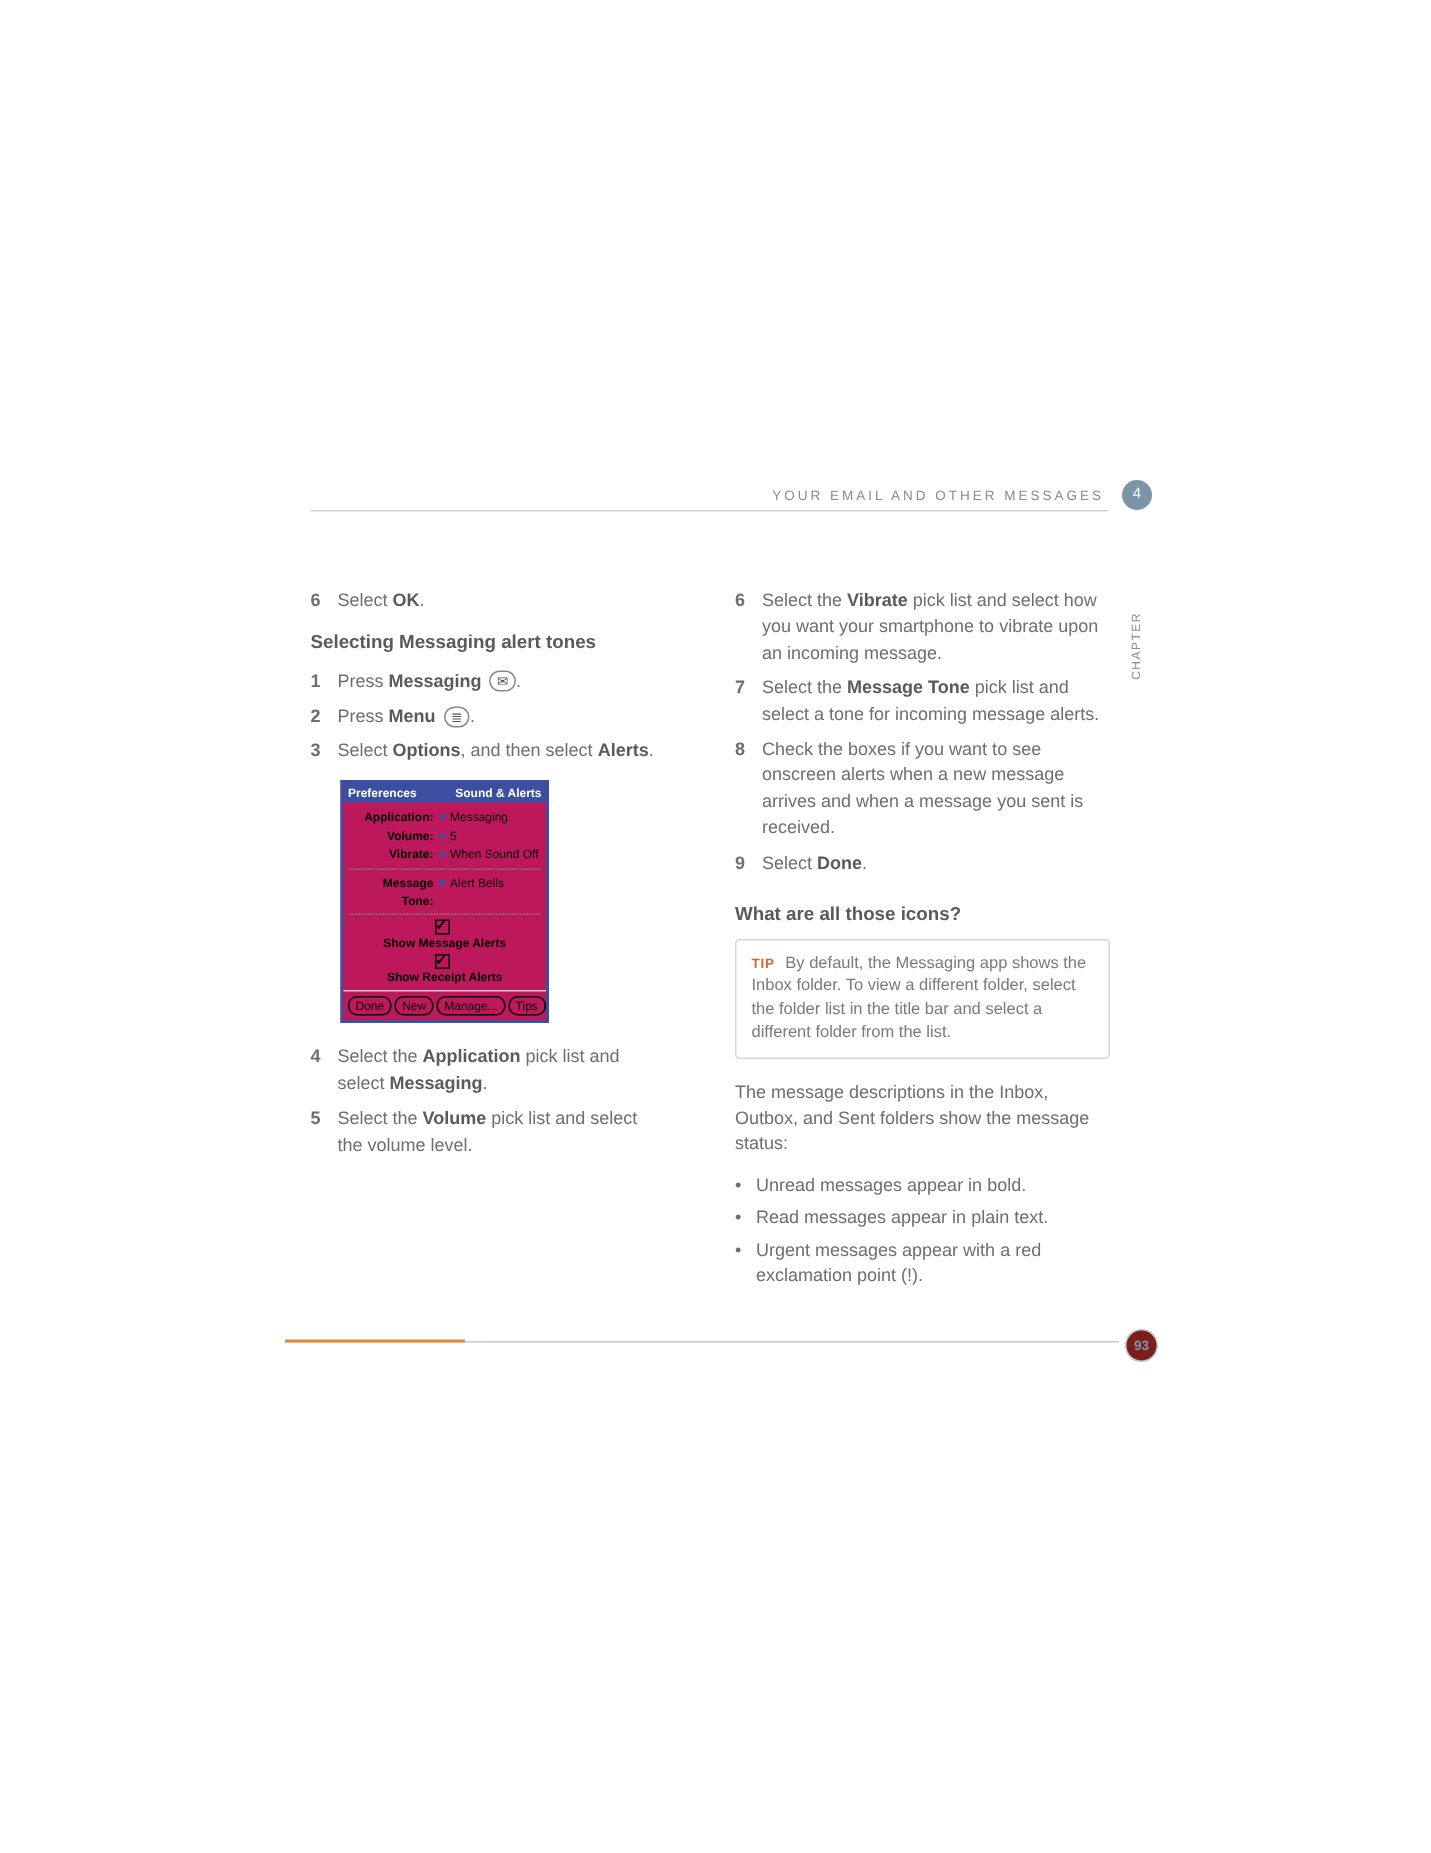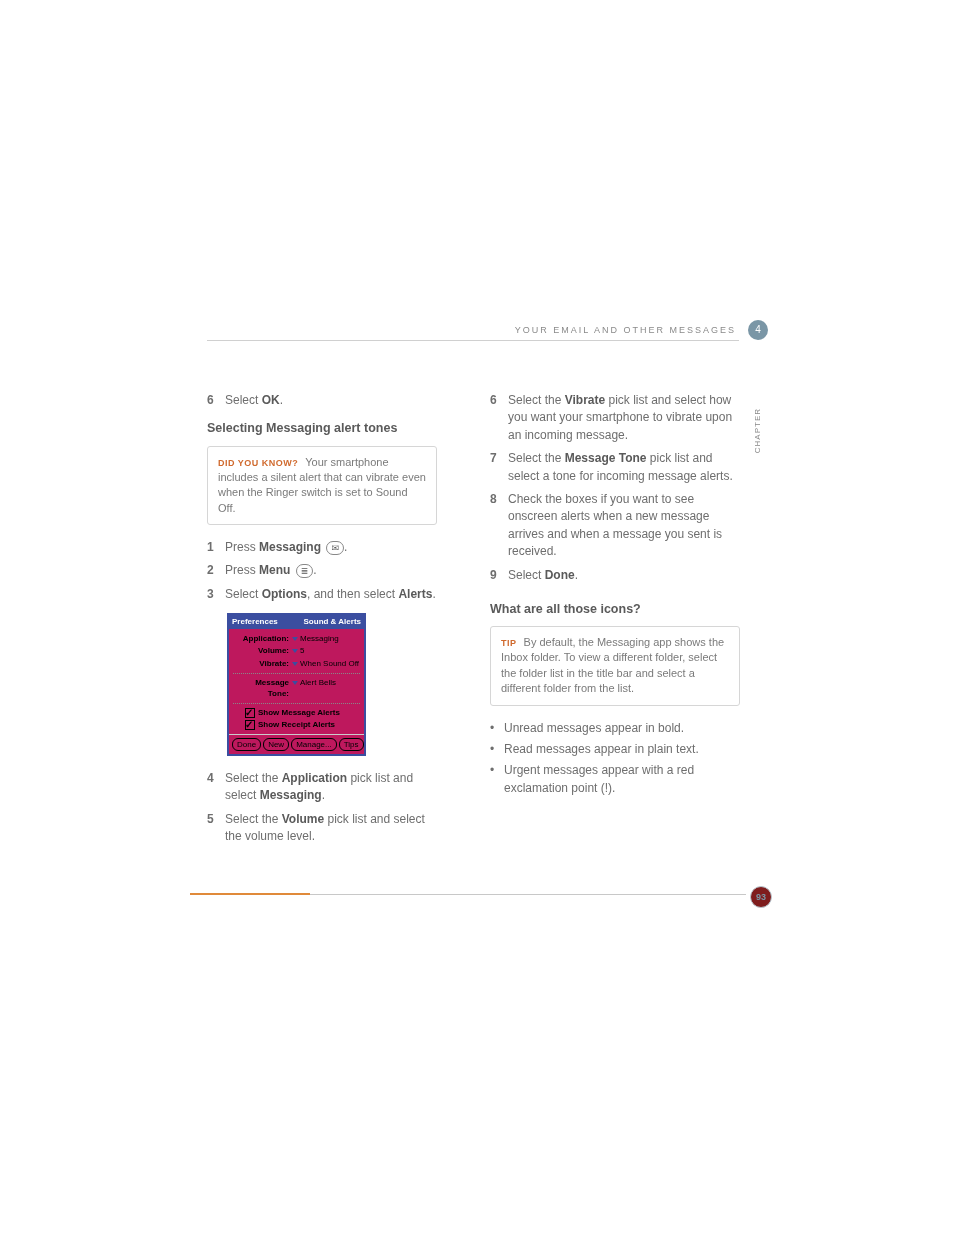--- a/index.html
+++ b/index.html
@@ -117,21 +117,21 @@
     font-weight: bold;
     padding: 1px 3px;
     justify-content: space-between;
   }
   .palm-body { padding: 3px 4px 2px 4px; }
   .palm-row { display: flex; align-items: flex-start; margin: 1px 0; }
   .palm-lab { width: 56px; text-align: right; padding-right: 3px; font-weight: bold; }
   .palm-val { flex: 1; }
   .tri { display:inline-block; width:0; height:0; border-left:3px solid transparent; border-right:3px solid transparent; border-top:4px solid #3b4ea0; margin-right:2px; vertical-align:middle;}
   .palm-sep { border-top: 1px dotted #888; margin: 3px 0; }
-  .palm-check { display:flex; align-items:center; margin:1px 12px; font-weight:bold;}
+  .palm-check { display:flex; align-items:center; margin:1px 0; font-weight:bold;flex-direction:column;}
   .palm-check .box { width:8px; height:8px; border:1px solid #000; margin-right:3px; position:relative;}
   .palm-check .box::after { content:"✓"; position:absolute; top:-3px; left:-1px; font-size:10px;}
   .palm-buttons { display:flex; gap:2px; padding:3px; border-top:1px solid #ccc;}
   .palm-btn { border:1px solid #000; border-radius:6px; padding:0 4px; font-size:8px; line-height:11px;}
   
   .bul-row { display:flex; margin-bottom:4px;}
   .bul-dot { width:14px; flex-shrink:0;}
   
   .footer-line {
     position: absolute;
@@ -171,23 +171,20 @@
 
     <div class="list-row">
       <div class="list-num">6</div>
       <div class="list-body">
         <span>Select </span><span class="bold">OK</span><span>.</span>
       </div>
     </div>
 
     <div class="section-head">Selecting Messaging alert tones</div>
 
-    <div class="callout">
-      <span class="tag">DID YOU KNOW?</span><span> Your smartphone includes a silent alert that can vibrate even when the Ringer switch is set to Sound Off.</span>
-    </div>
 
     <div class="list-row">
       <div class="list-num">1</div>
       <div class="list-body">
         <span>Press </span><span class="bold">Messaging</span>
         <span class="icon-pill">✉</span><span>.</span>
       </div>
     </div>
 
     <div class="list-row">
@@ -288,20 +285,21 @@
         <span>Select </span><span class="bold">Done</span><span>.</span>
       </div>
     </div>
 
     <div class="section-head" style="margin-top:16px;">What are all those icons?</div>
 
     <div class="callout">
       <span class="tag">TIP</span><span> By default, the Messaging app shows the Inbox folder. To view a different folder, select the folder list in the title bar and select a different folder from the list.</span>
     </div>
 
+    <div style="margin-bottom:10px;">The message descriptions in the Inbox, Outbox, and Sent folders show the message status:</div>
 
     <div class="bul-row">
       <div class="bul-dot">•</div>
       <div>Unread messages appear in bold.</div>
     </div>
     <div class="bul-row">
       <div class="bul-dot">•</div>
       <div>Read messages appear in plain text.</div>
     </div>
     <div class="bul-row">

